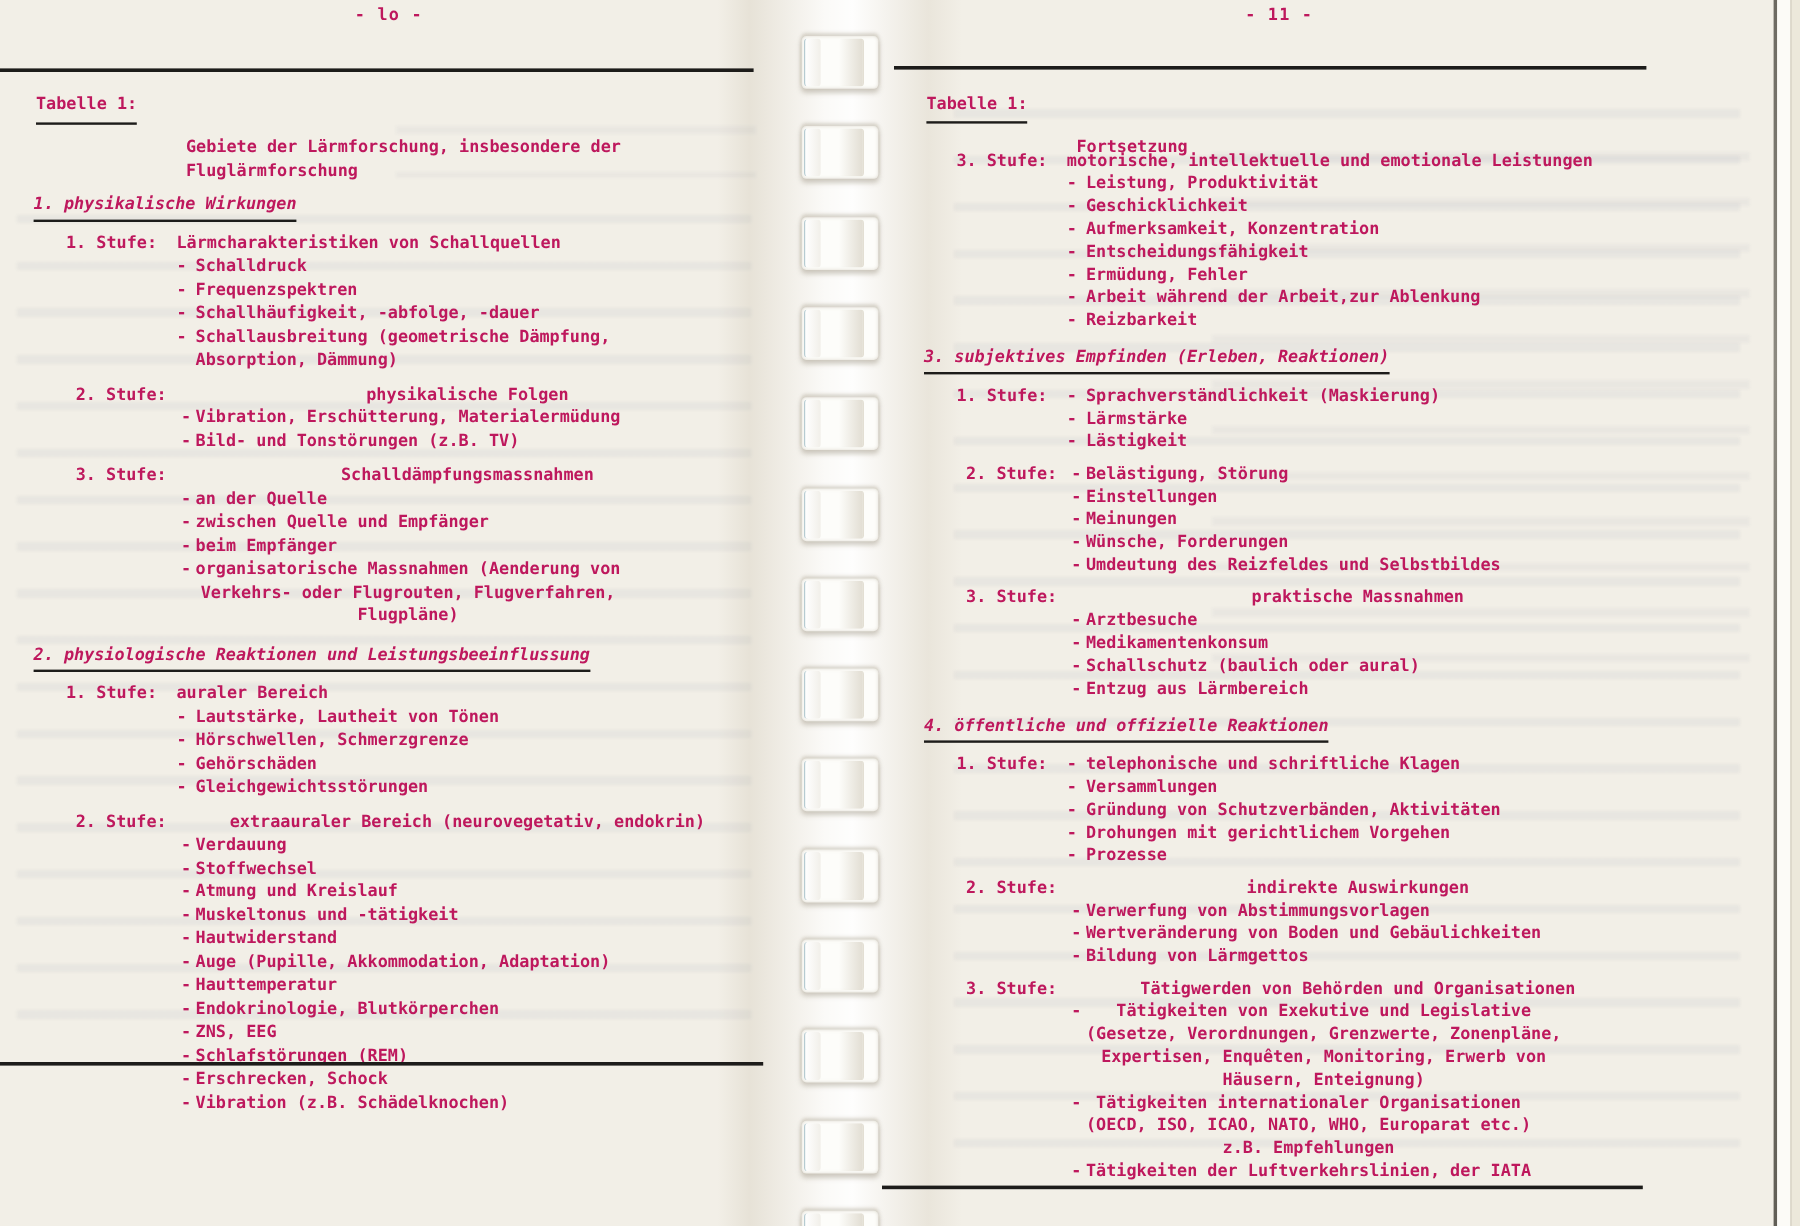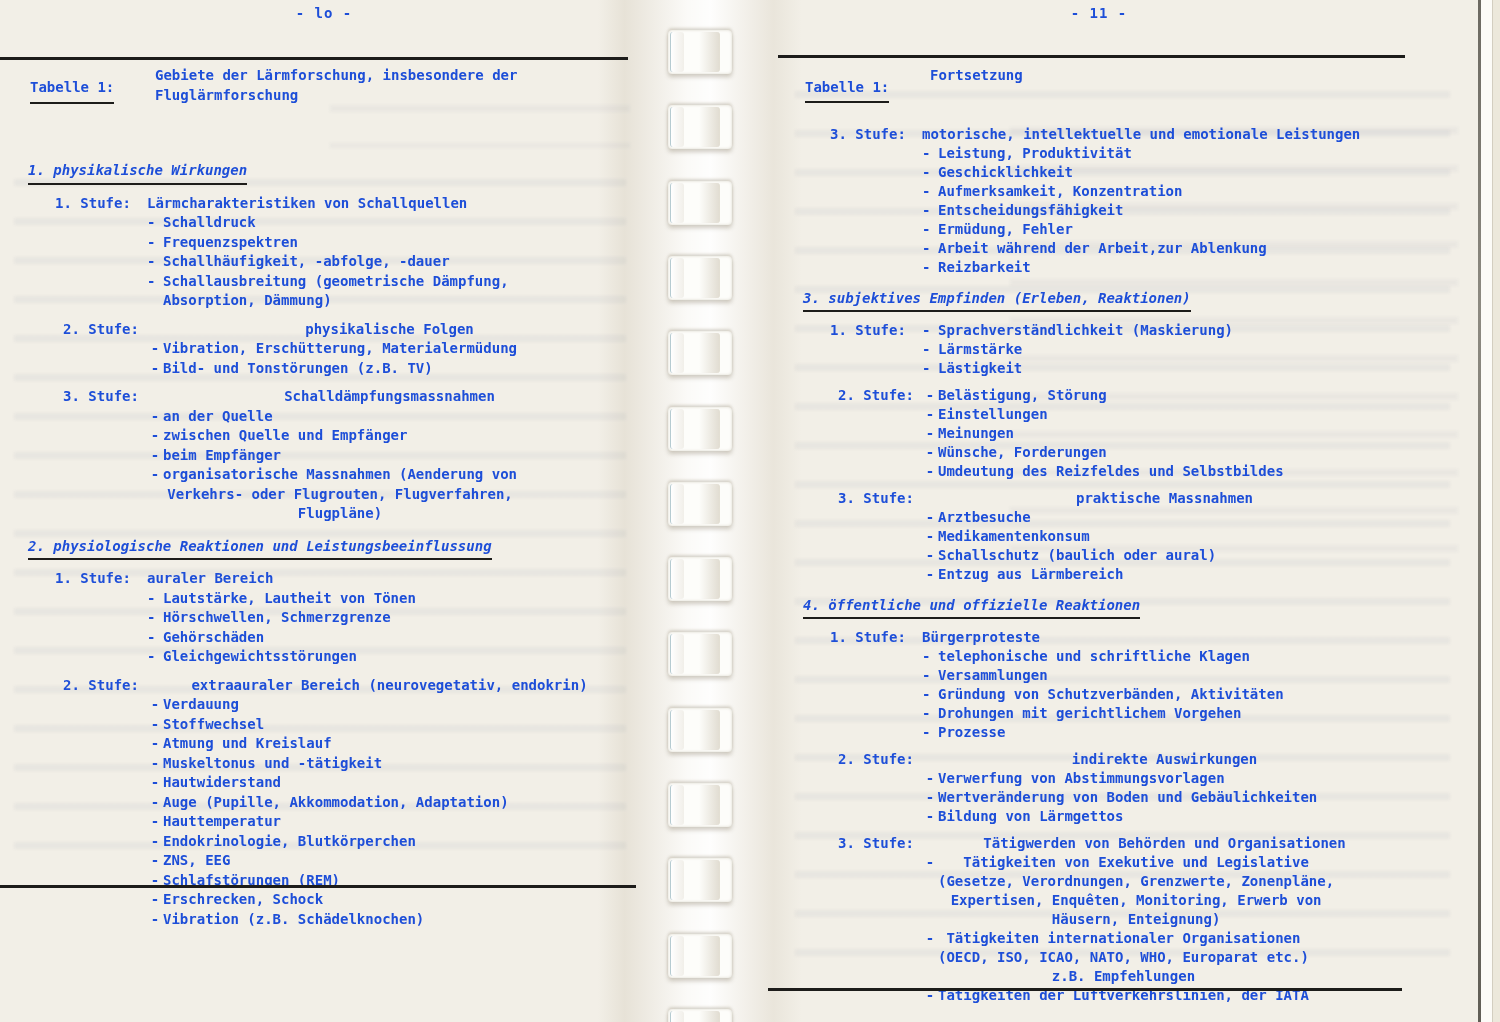--- a/index.html
+++ b/index.html
@@ -1,40 +1,40 @@
 <!DOCTYPE html>
 <html lang="de"><head>
 <meta charset="utf-8">
 <title>Tabelle 1 — Gebiete der Lärmforschung</title>
 <style>
   html,body { margin:0; padding:0; background:#dcd8cd; }
   .scan {
     position:relative; width:1500px; height:1022px; overflow:hidden;
     background:#f2efe7;
     font-family:"DejaVu Sans Mono","Liberation Mono",monospace;
-    font-weight:700; color:#1d4ed8;
+    font-weight:700; color:#be185d;
   }
 
   
   .page { position:absolute; top:0; height:1022px; }
   .page-left  { left:0;   width:648px; font-size:14px; line-height:19.5px; }
-  .page-right { left:775px; width:648px; font-size:14px; line-height:19px; }
+  .page-right { left:742px; width:648px; font-size:14px; line-height:19px; }
 
   .page-number { position:absolute; top:4px; left:0; width:100%; text-align:center; letter-spacing:1px; }
 
   .rule { position:absolute; background:#1d1c1a; }
   .rule-top-left     { top:57px;  left:0;    width:628px; height:3px; }
   .rule-bottom-left  { top:885px; left:0;    width:636px; height:3px; }
   .rule-top-right    { top:55px;  left:3px;  width:627px; height:3px; }
   .rule-bottom-right { top:988px; left:-7px; width:634px; height:3px; }
 
   .caption { position:absolute; top:66px; left:30px; display:flex; }
   .caption-label { width:125px; flex:none;margin-top:12px; }
   .caption-label > span { display:inline-block; border-bottom:2.5px solid #1d1c1a; padding-bottom:4px; }
-  .caption-title { white-space:pre-line; }
+  .caption-title { white-space:pre-line;margin-top:48px; }
 
   .sections { position:absolute; left:28px; width:604px;margin-top:21px; }
   .page-left  .sections { top:140px; }
   .page-right .sections { top:104px; }
 
   .section + .section { margin-top:13px; }
   .page-right .section + .section { margin-top:12px; }
   .section-heading { margin-bottom:9px;font-style:italic; }
   .section-heading > span { display:inline-block; border-bottom:2.5px solid #1d1c1a; padding-bottom:2px; }
 
@@ -371,21 +371,20 @@
                 <span class="item-text">Entzug aus Lärmbereich</span>
               </div>
             </div>
           </div>
         </div>
         <div class="section">
           <div class="section-heading"><span>4. öffentliche und offizielle Reaktionen</span></div>
           <div class="stufe">
             <span class="stufe-label">1. Stufe:</span>
             <div class="stufe-content">
-              <div class="stufe-title">Bürgerproteste</div>
               <div class="item">
                 <span class="item-dash">-</span>
                 <span class="item-text">telephonische und schriftliche Klagen</span>
               </div>
               <div class="item">
                 <span class="item-dash">-</span>
                 <span class="item-text">Versammlungen</span>
               </div>
               <div class="item">
                 <span class="item-dash">-</span>

